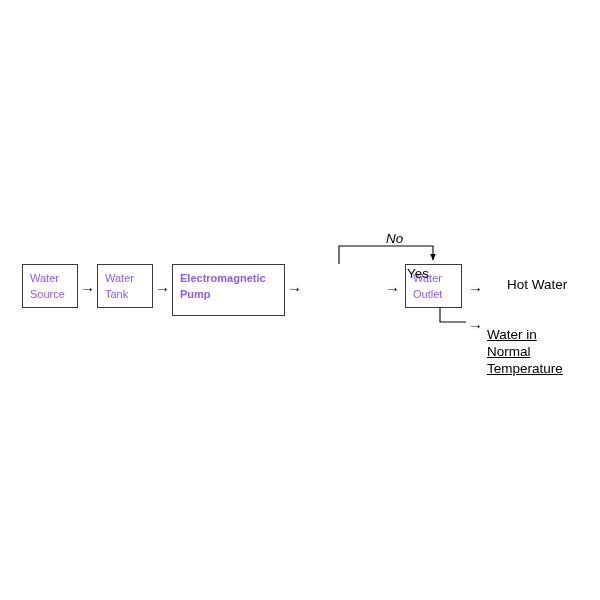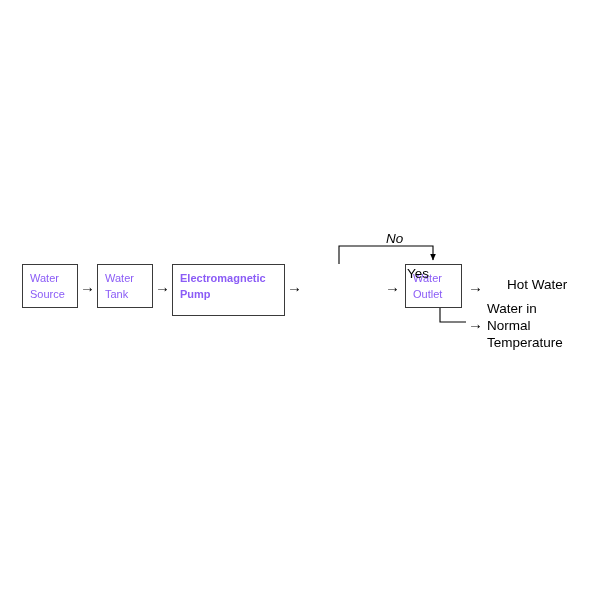--- a/index.html
+++ b/index.html
@@ -87,17 +87,17 @@
   <span class="arrow-glyph" style="left:155px; top:279px;">→</span>
   <span class="arrow-glyph" style="left:287px; top:279px;">→</span>
   <span class="arrow-glyph" style="left:385px; top:279px;">→</span>
   <span class="arrow-glyph" style="left:468px; top:279px;">→</span>
   <span class="arrow-glyph" style="left:468px; top:316px;">→</span>
 
   <span class="label" style="left:386px; top:230px;font-style:italic;">No</span>
   <span class="label" style="left:379px; top:265px;margin-left:28px;">Yes</span>
 
   <span class="label" style="left:507px; top:276px;">Hot Water</span>
-  <span class="label" style="left:487px; top:300px;">Water in
+  <span class="label" style="left:487px; top:326px;text-decoration:underline;">Water in
 Normal
 Temperature</span>
 
 </div>
 
 </body></html>

